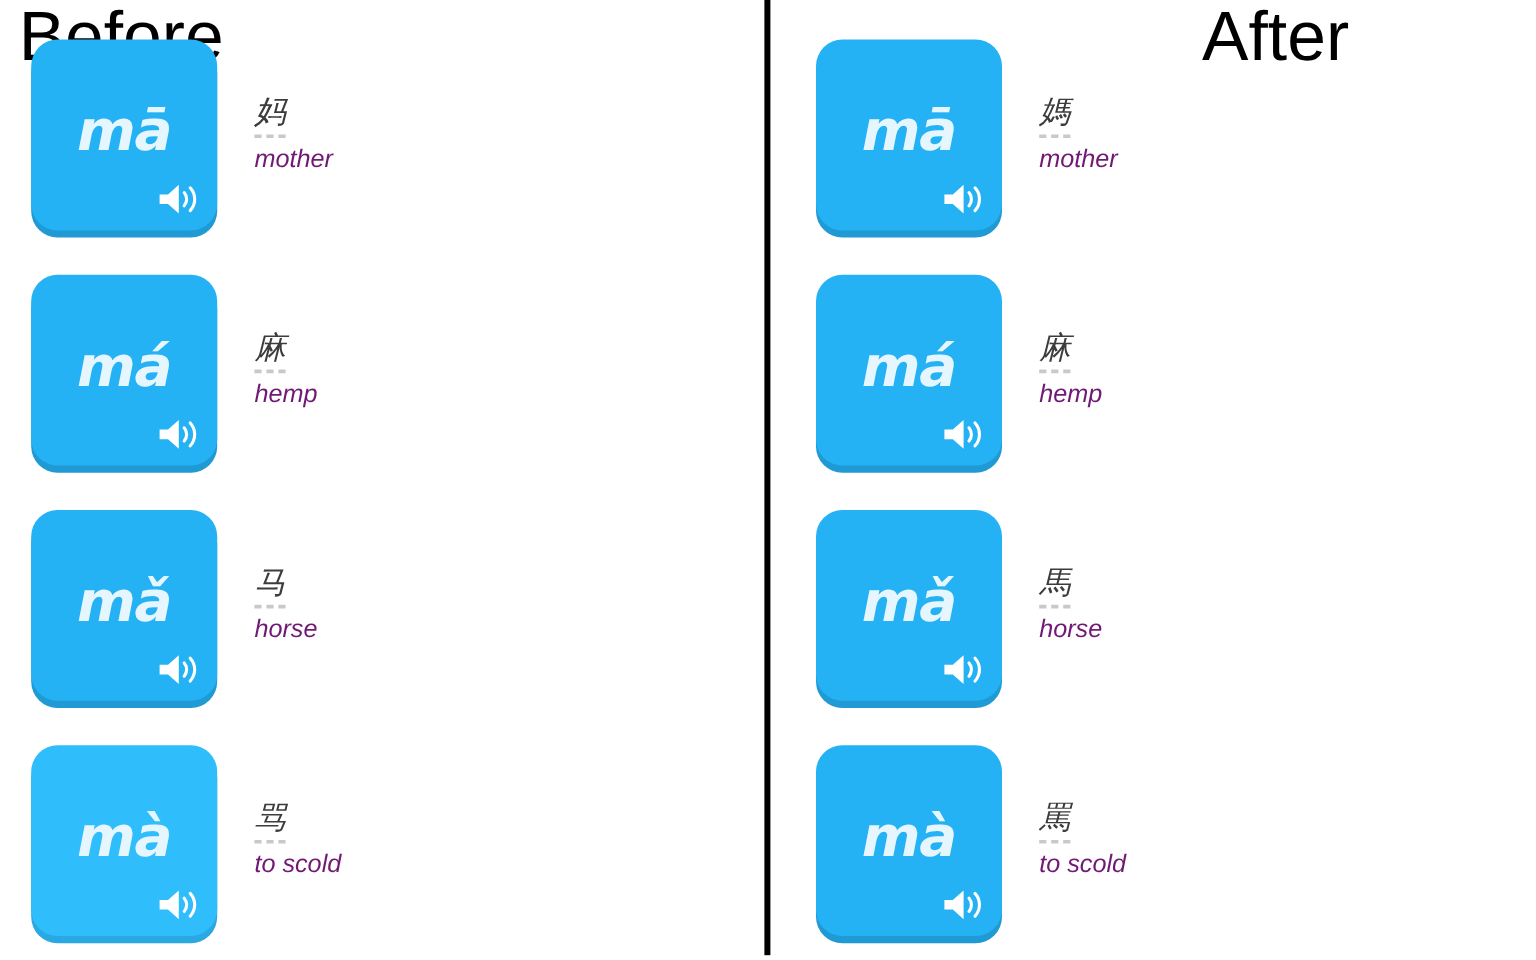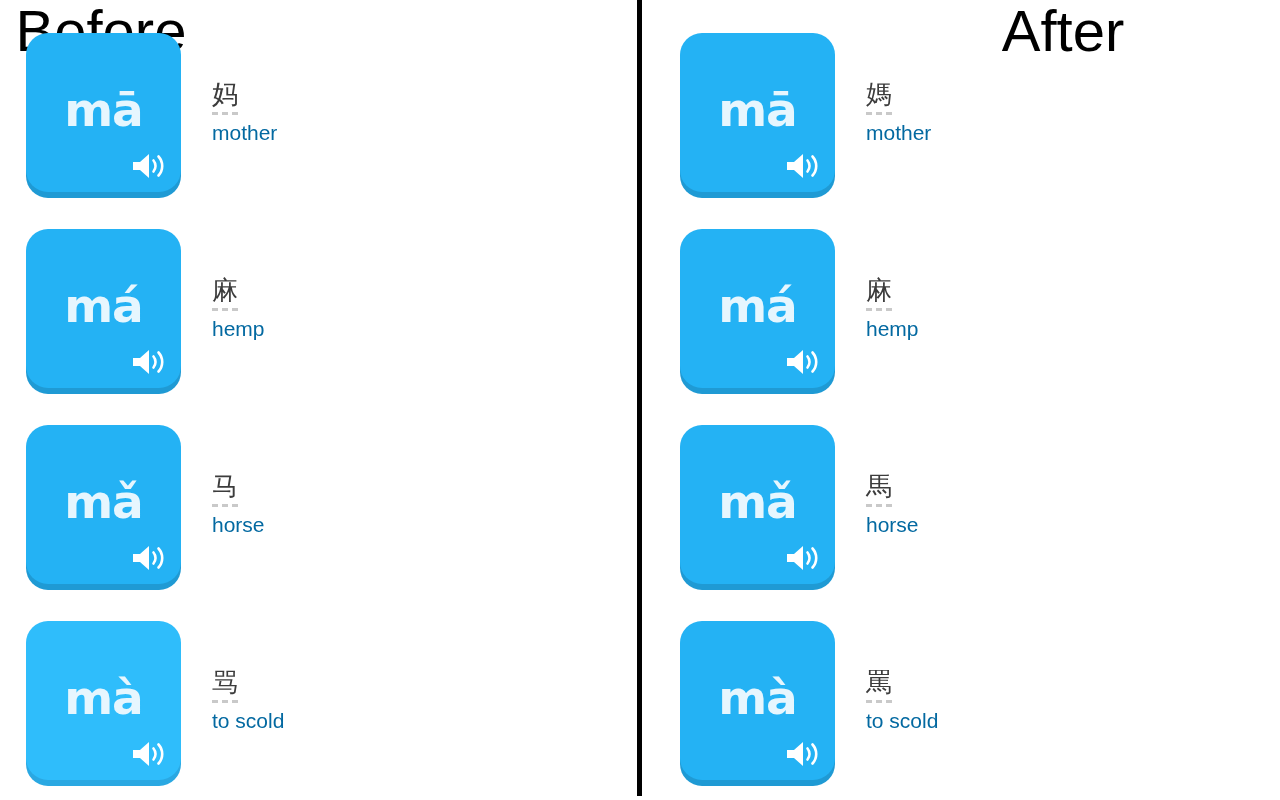--- a/index.html
+++ b/index.html
@@ -59,20 +59,21 @@
     top: 0;
     left: 0;
   }
   .panel-left  .rows { padding-left: 26px; padding-top: 14px; }
   .panel-right .rows { padding-left: 40px; padding-top: 14px; }
 
   .row {
     display: flex;
     align-items: center;
     height: 196px;
+    font-style: italic;
   }
 
   
   .card {
     position: relative;
     width: 155px;
     height: 159px;
     flex: 0 0 auto;
     border-radius: 22px;
     background: #24b2f4;
@@ -128,21 +129,21 @@
 
   .hanzi-underline {
     width: 26px;
     height: 0;
     border-top: 3px dashed #c9c9c9;
     margin-bottom: 7px;
   }
 
   .meaning {
     font-size: 21px;
-    color: #0369a1;
+    color: #701a75;
     font-family: "Liberation Sans", "DejaVu Sans", sans-serif;
     white-space: nowrap;
   }
 </style>
 </head>
 <body>
 
 <div class="stage">
 
   <div class="panel panel-left">

